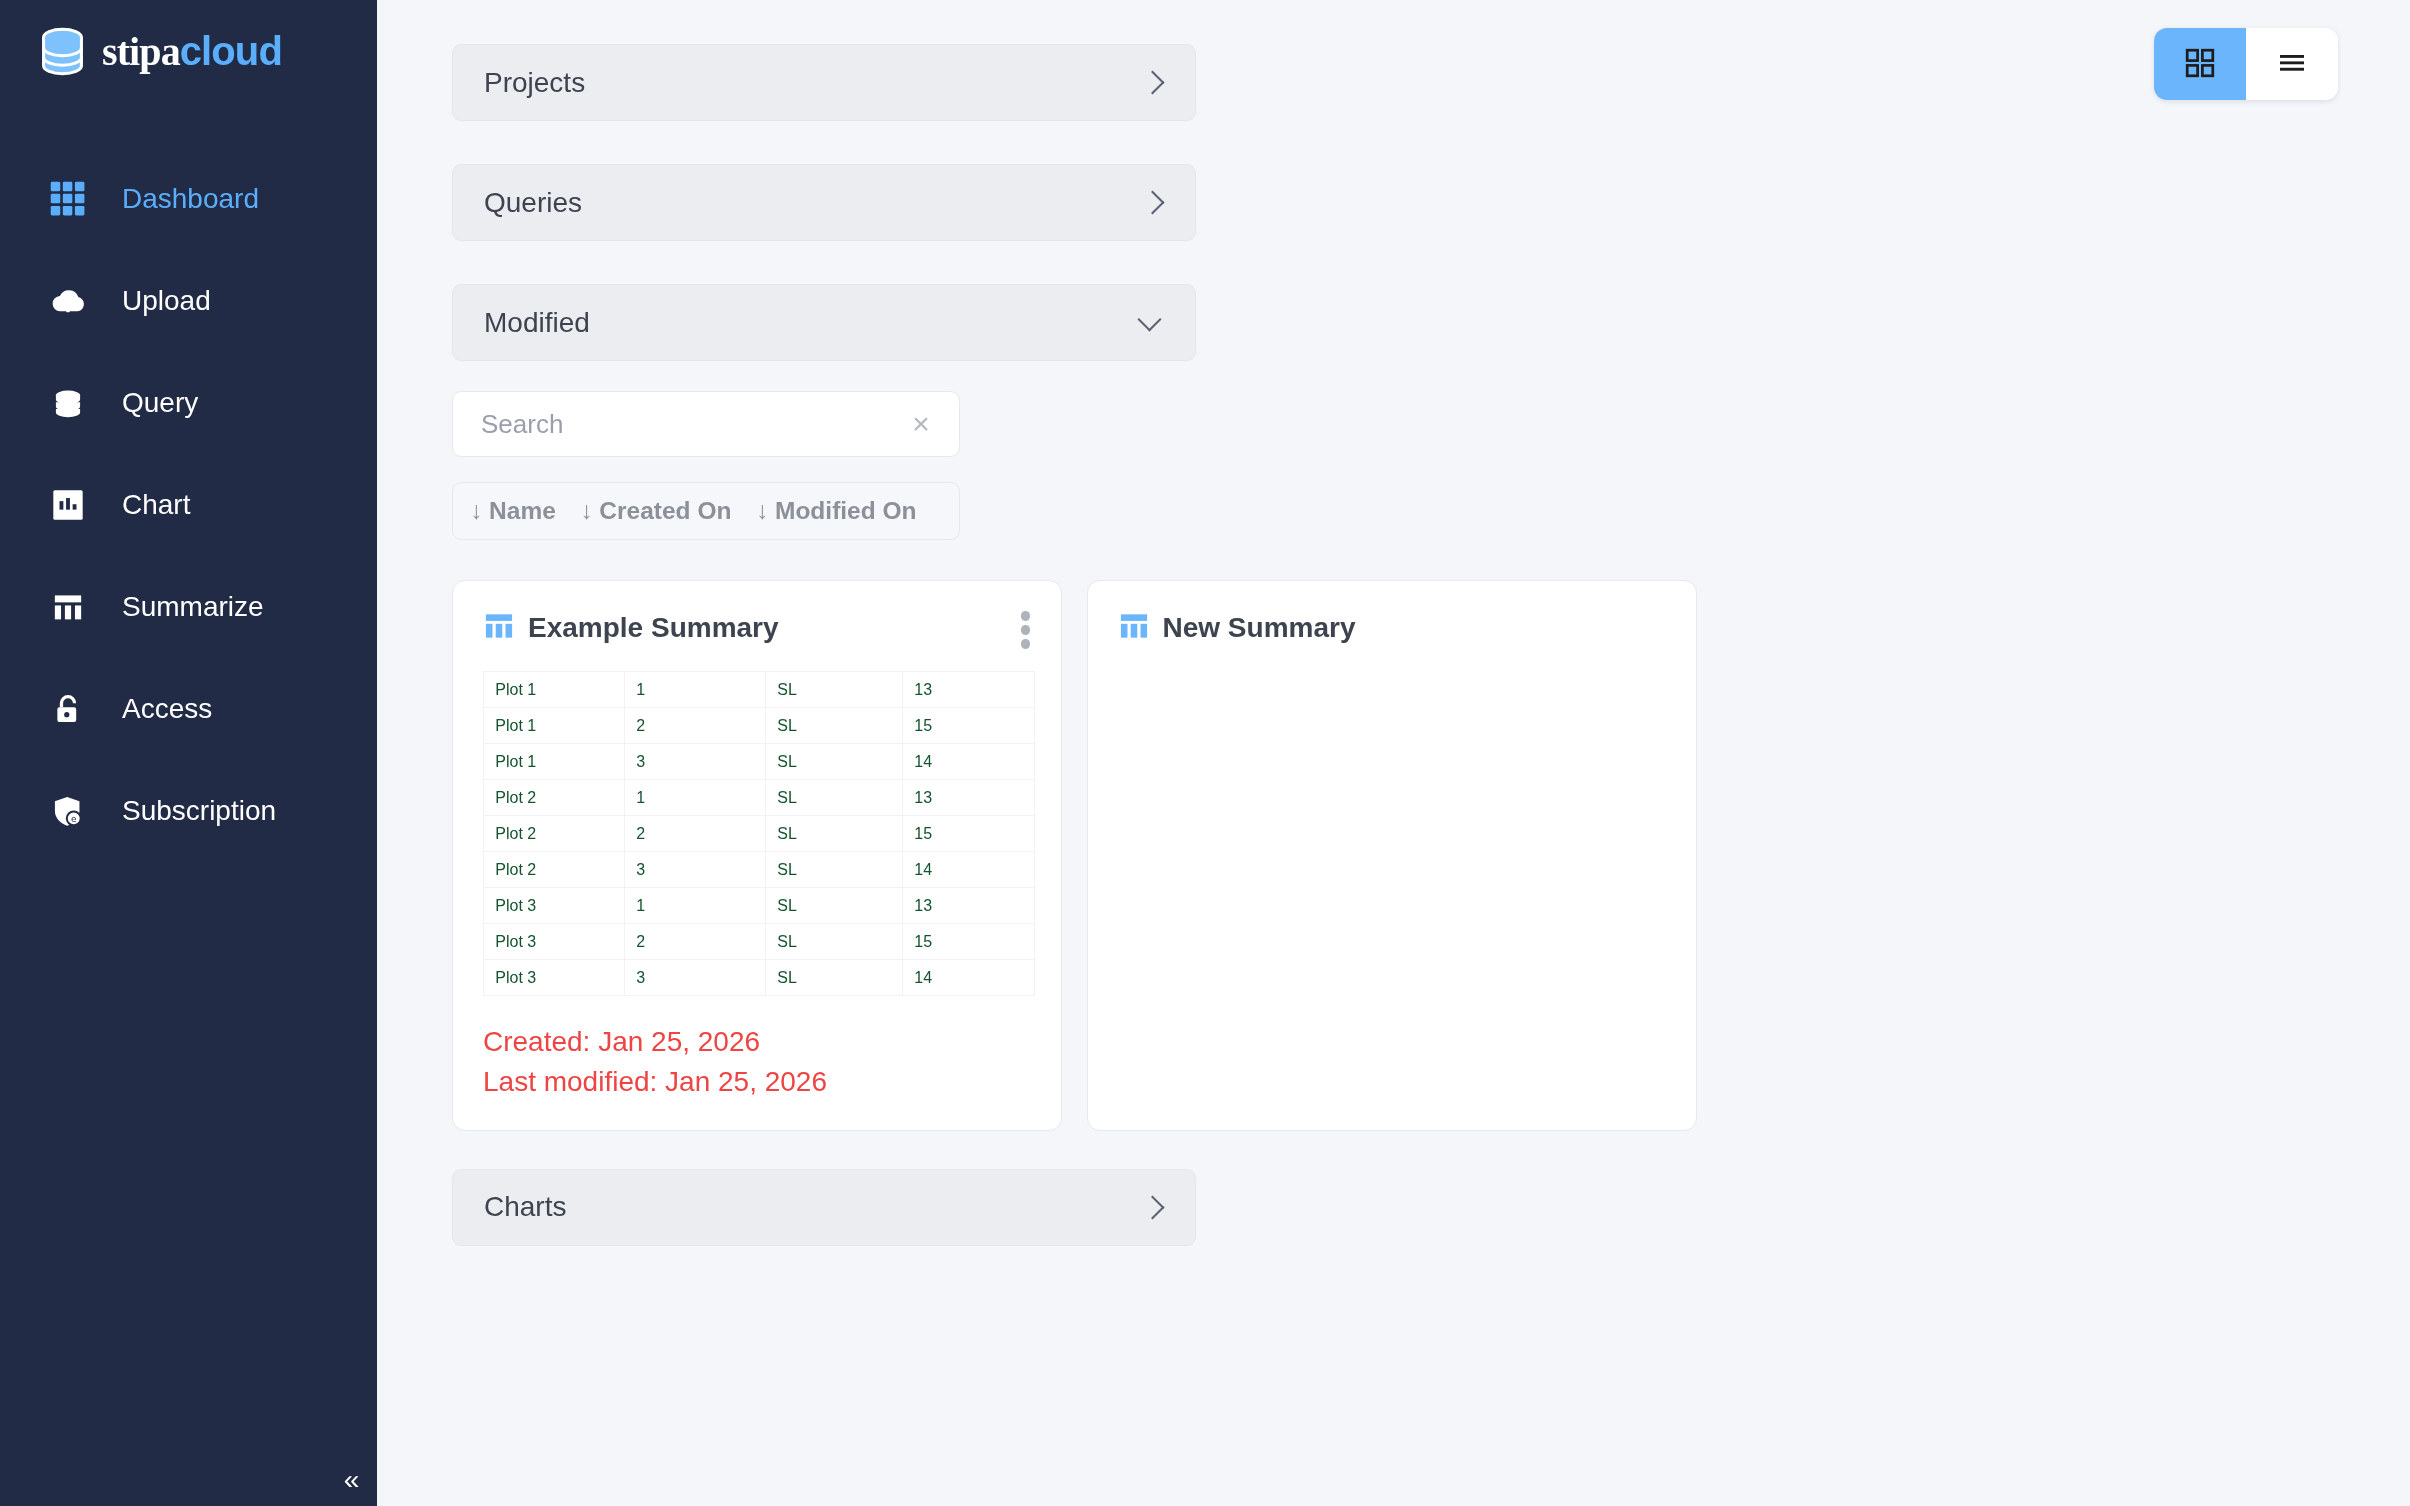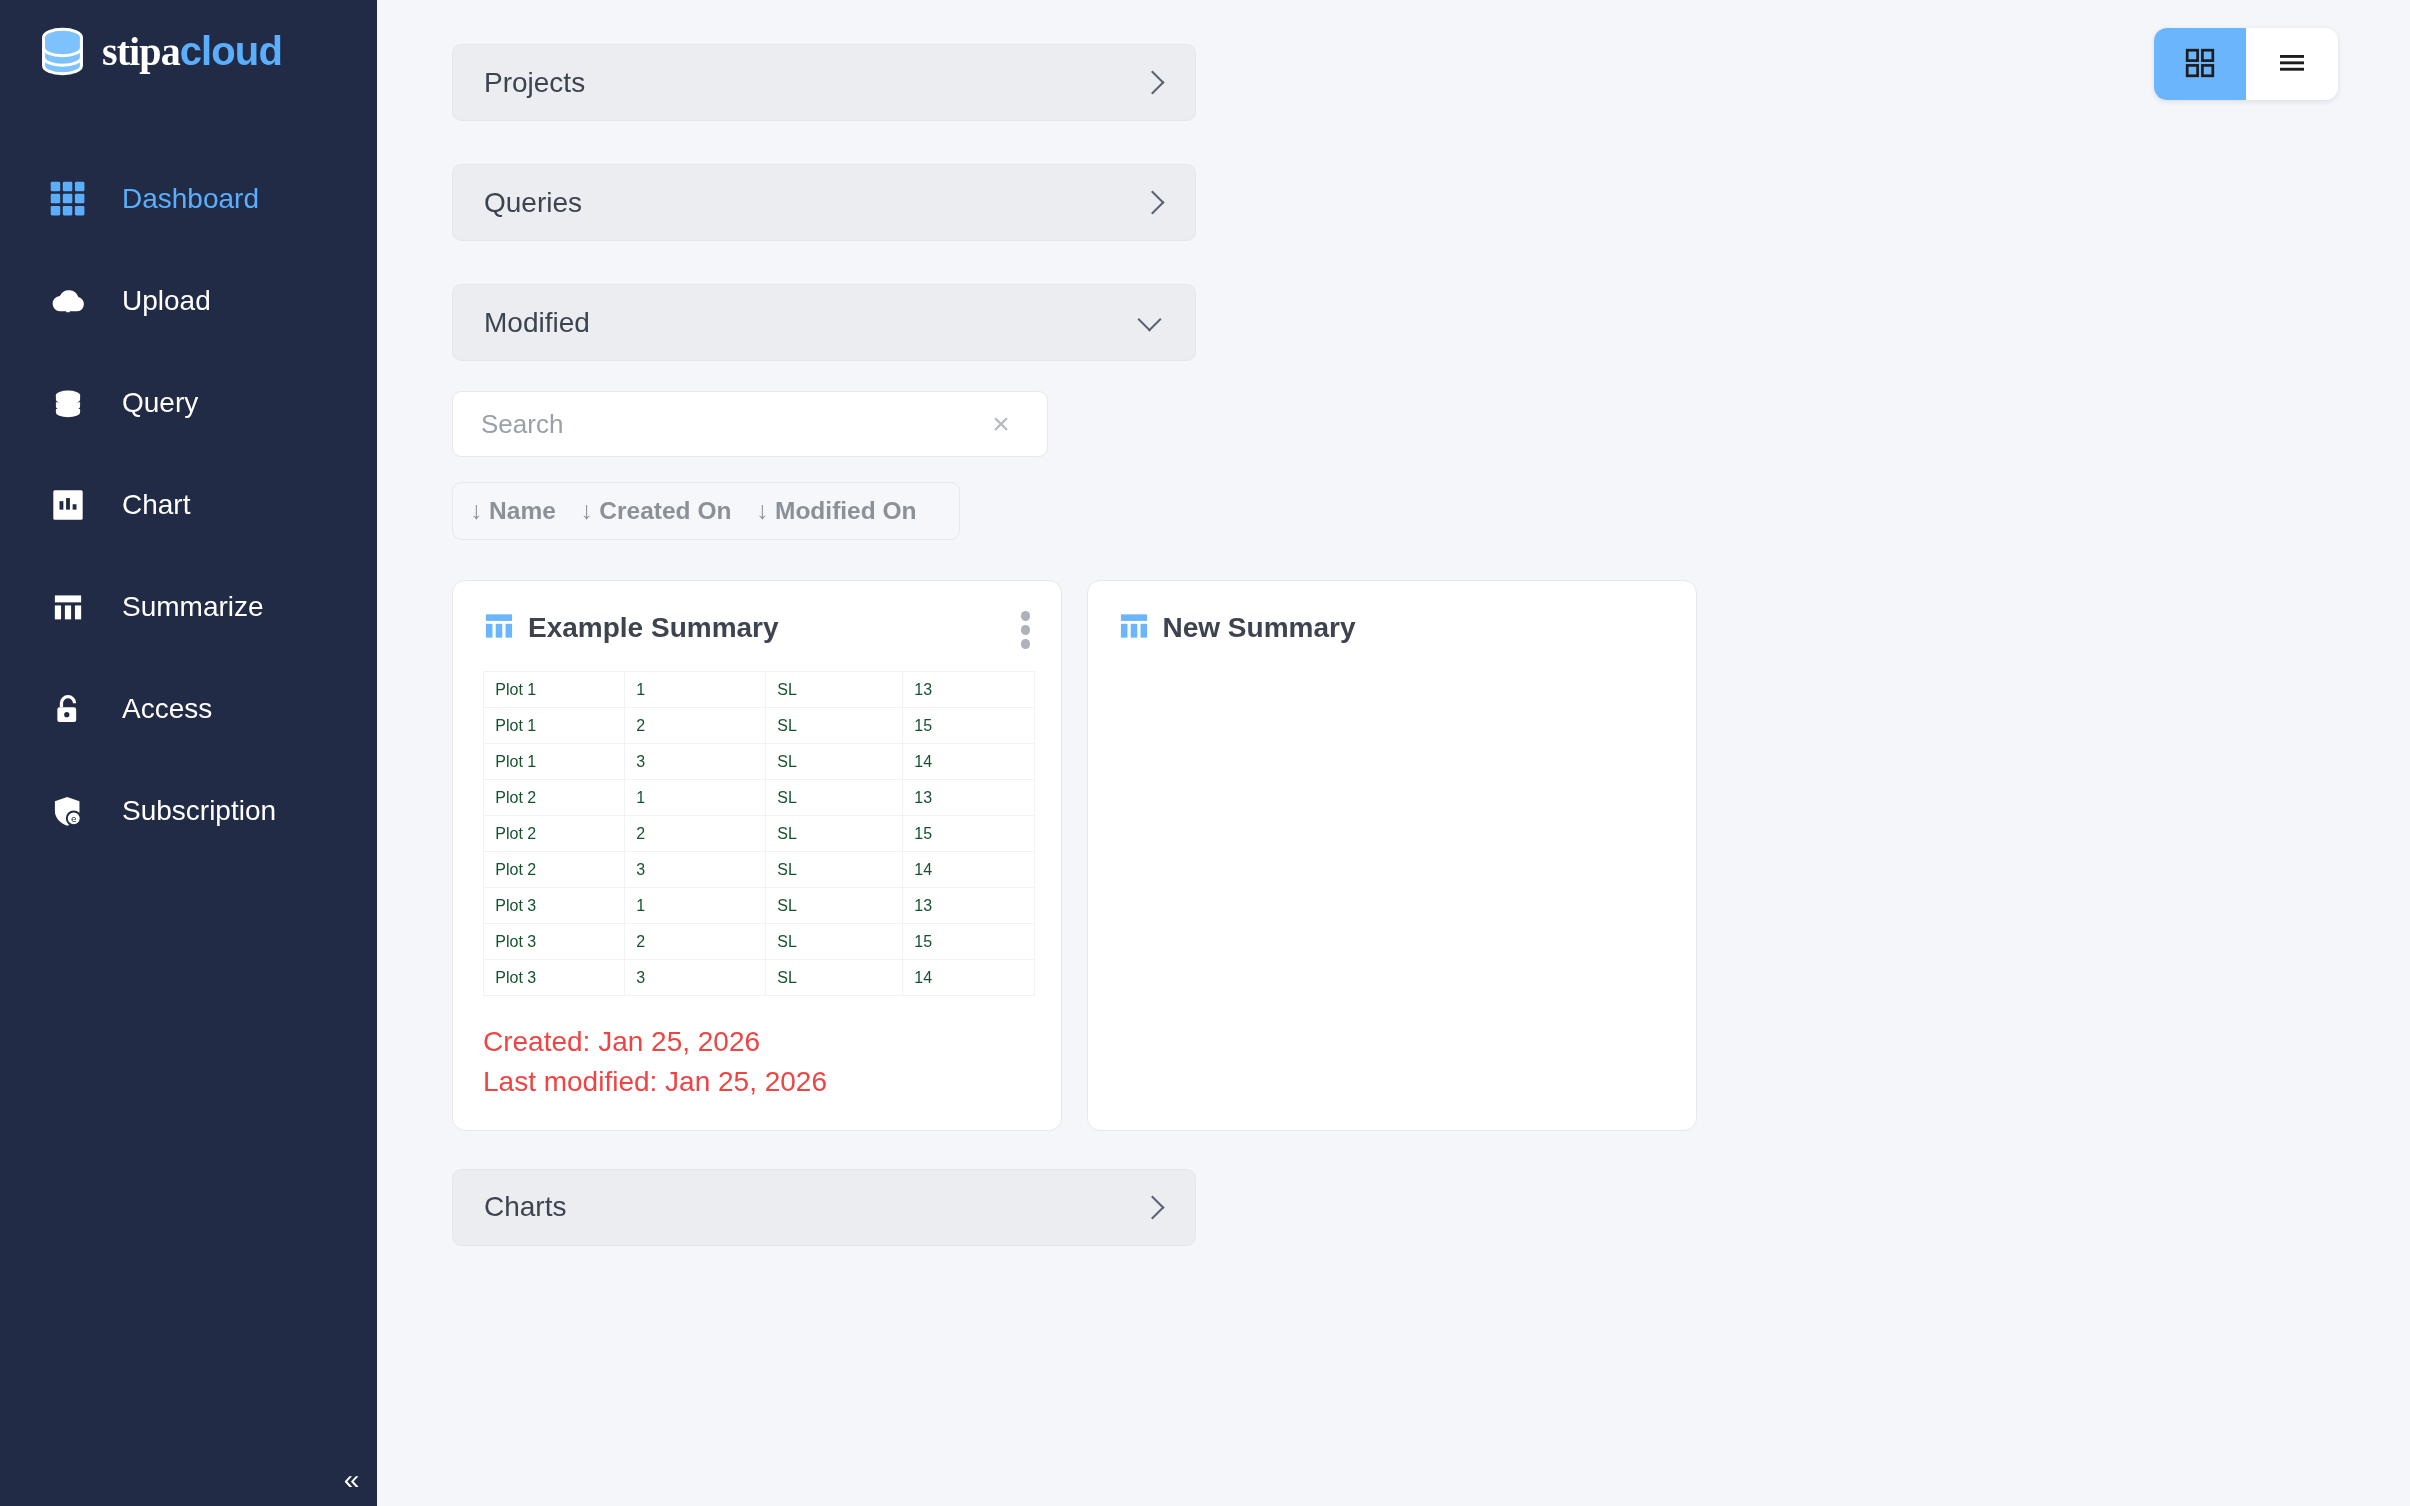--- a/index.html
+++ b/index.html
@@ -121,27 +121,27 @@
     border-right: 2.8px solid #5a6170;
     border-bottom: 2.8px solid #5a6170;
     transform: rotate(-45deg);
   }
   .chev.down::before {
     left: 1.9px; top: 0.9px;
     transform: rotate(45deg);
   }
 
   .search-wrap {
-    width: 596px;
+    width: 508px;
     height: 66px;
     background: #ffffff;
     border: 0.9px solid #e6e8ed;
     border-radius: 9.4px;
     display: flex; align-items: center;
-    padding: 0 30px 0 28px;
+    padding: 0 22px 0 28px;
     margin-bottom: 24.5px;
   }
   .search-input {
     flex: 1 1 auto;
     border: none; outline: none;
     font-size: 26px;
     color: #3d4450;
     font-family: "Liberation Sans", sans-serif;
     background: transparent;
   }

